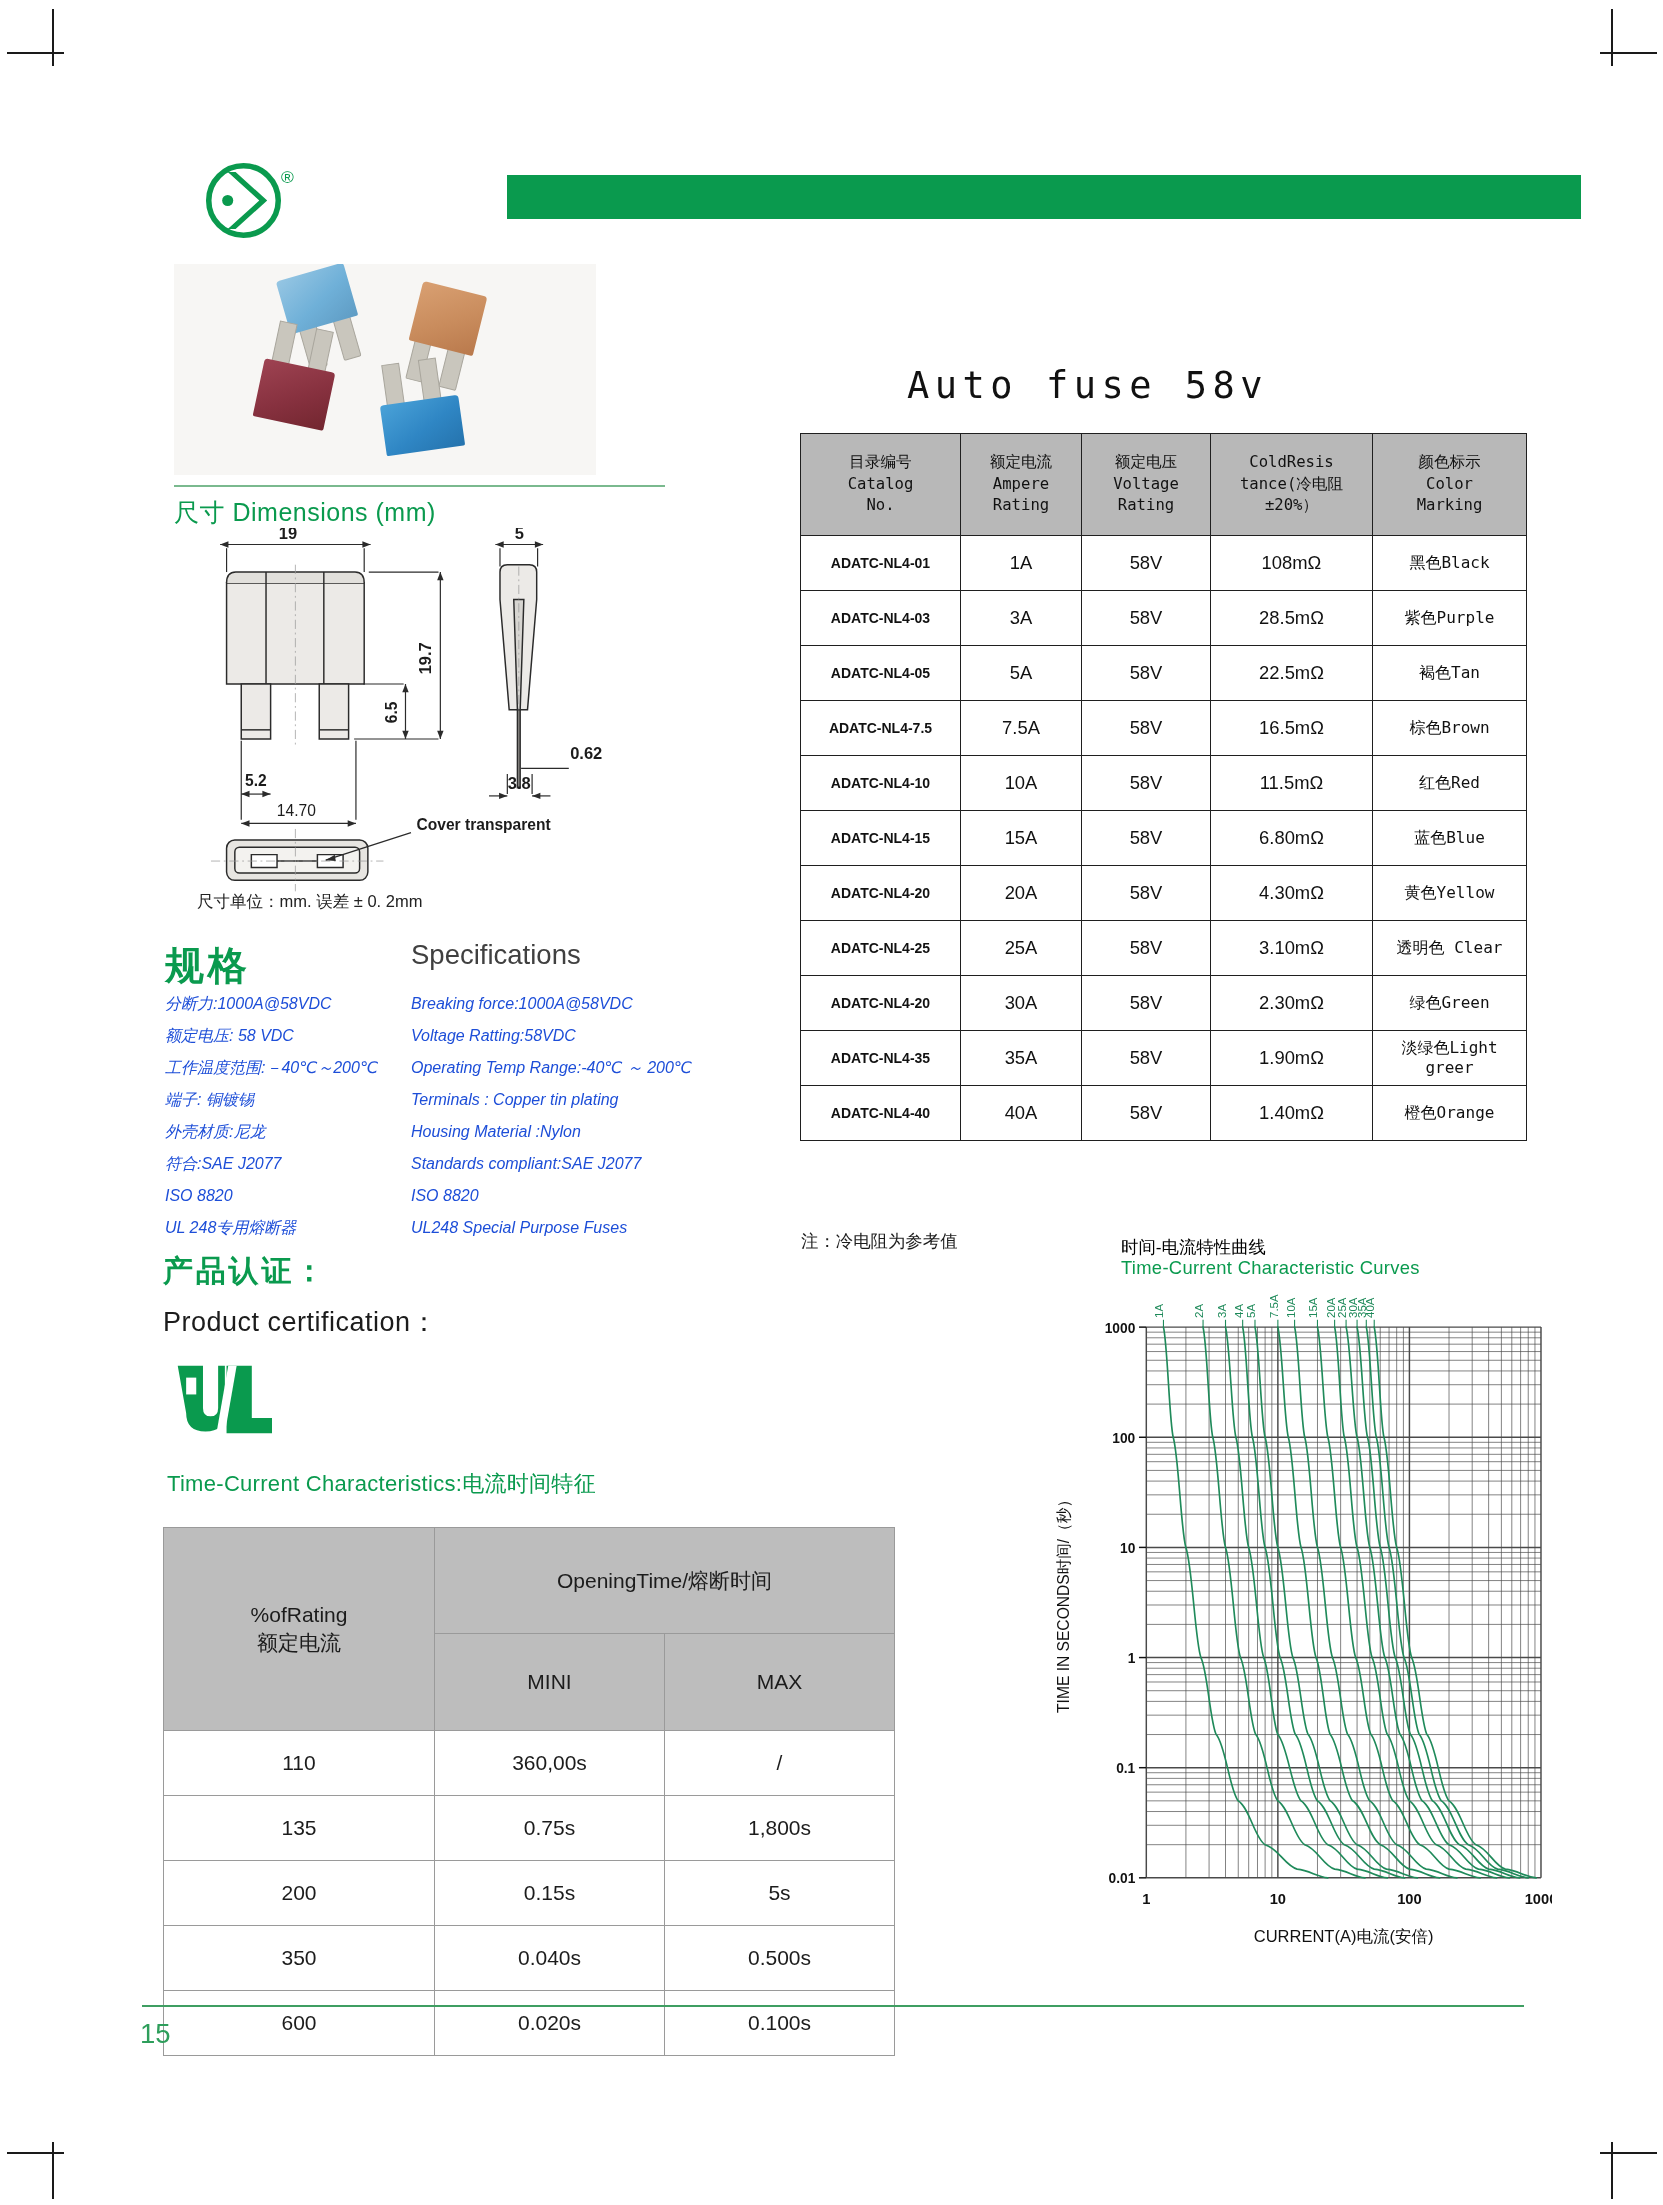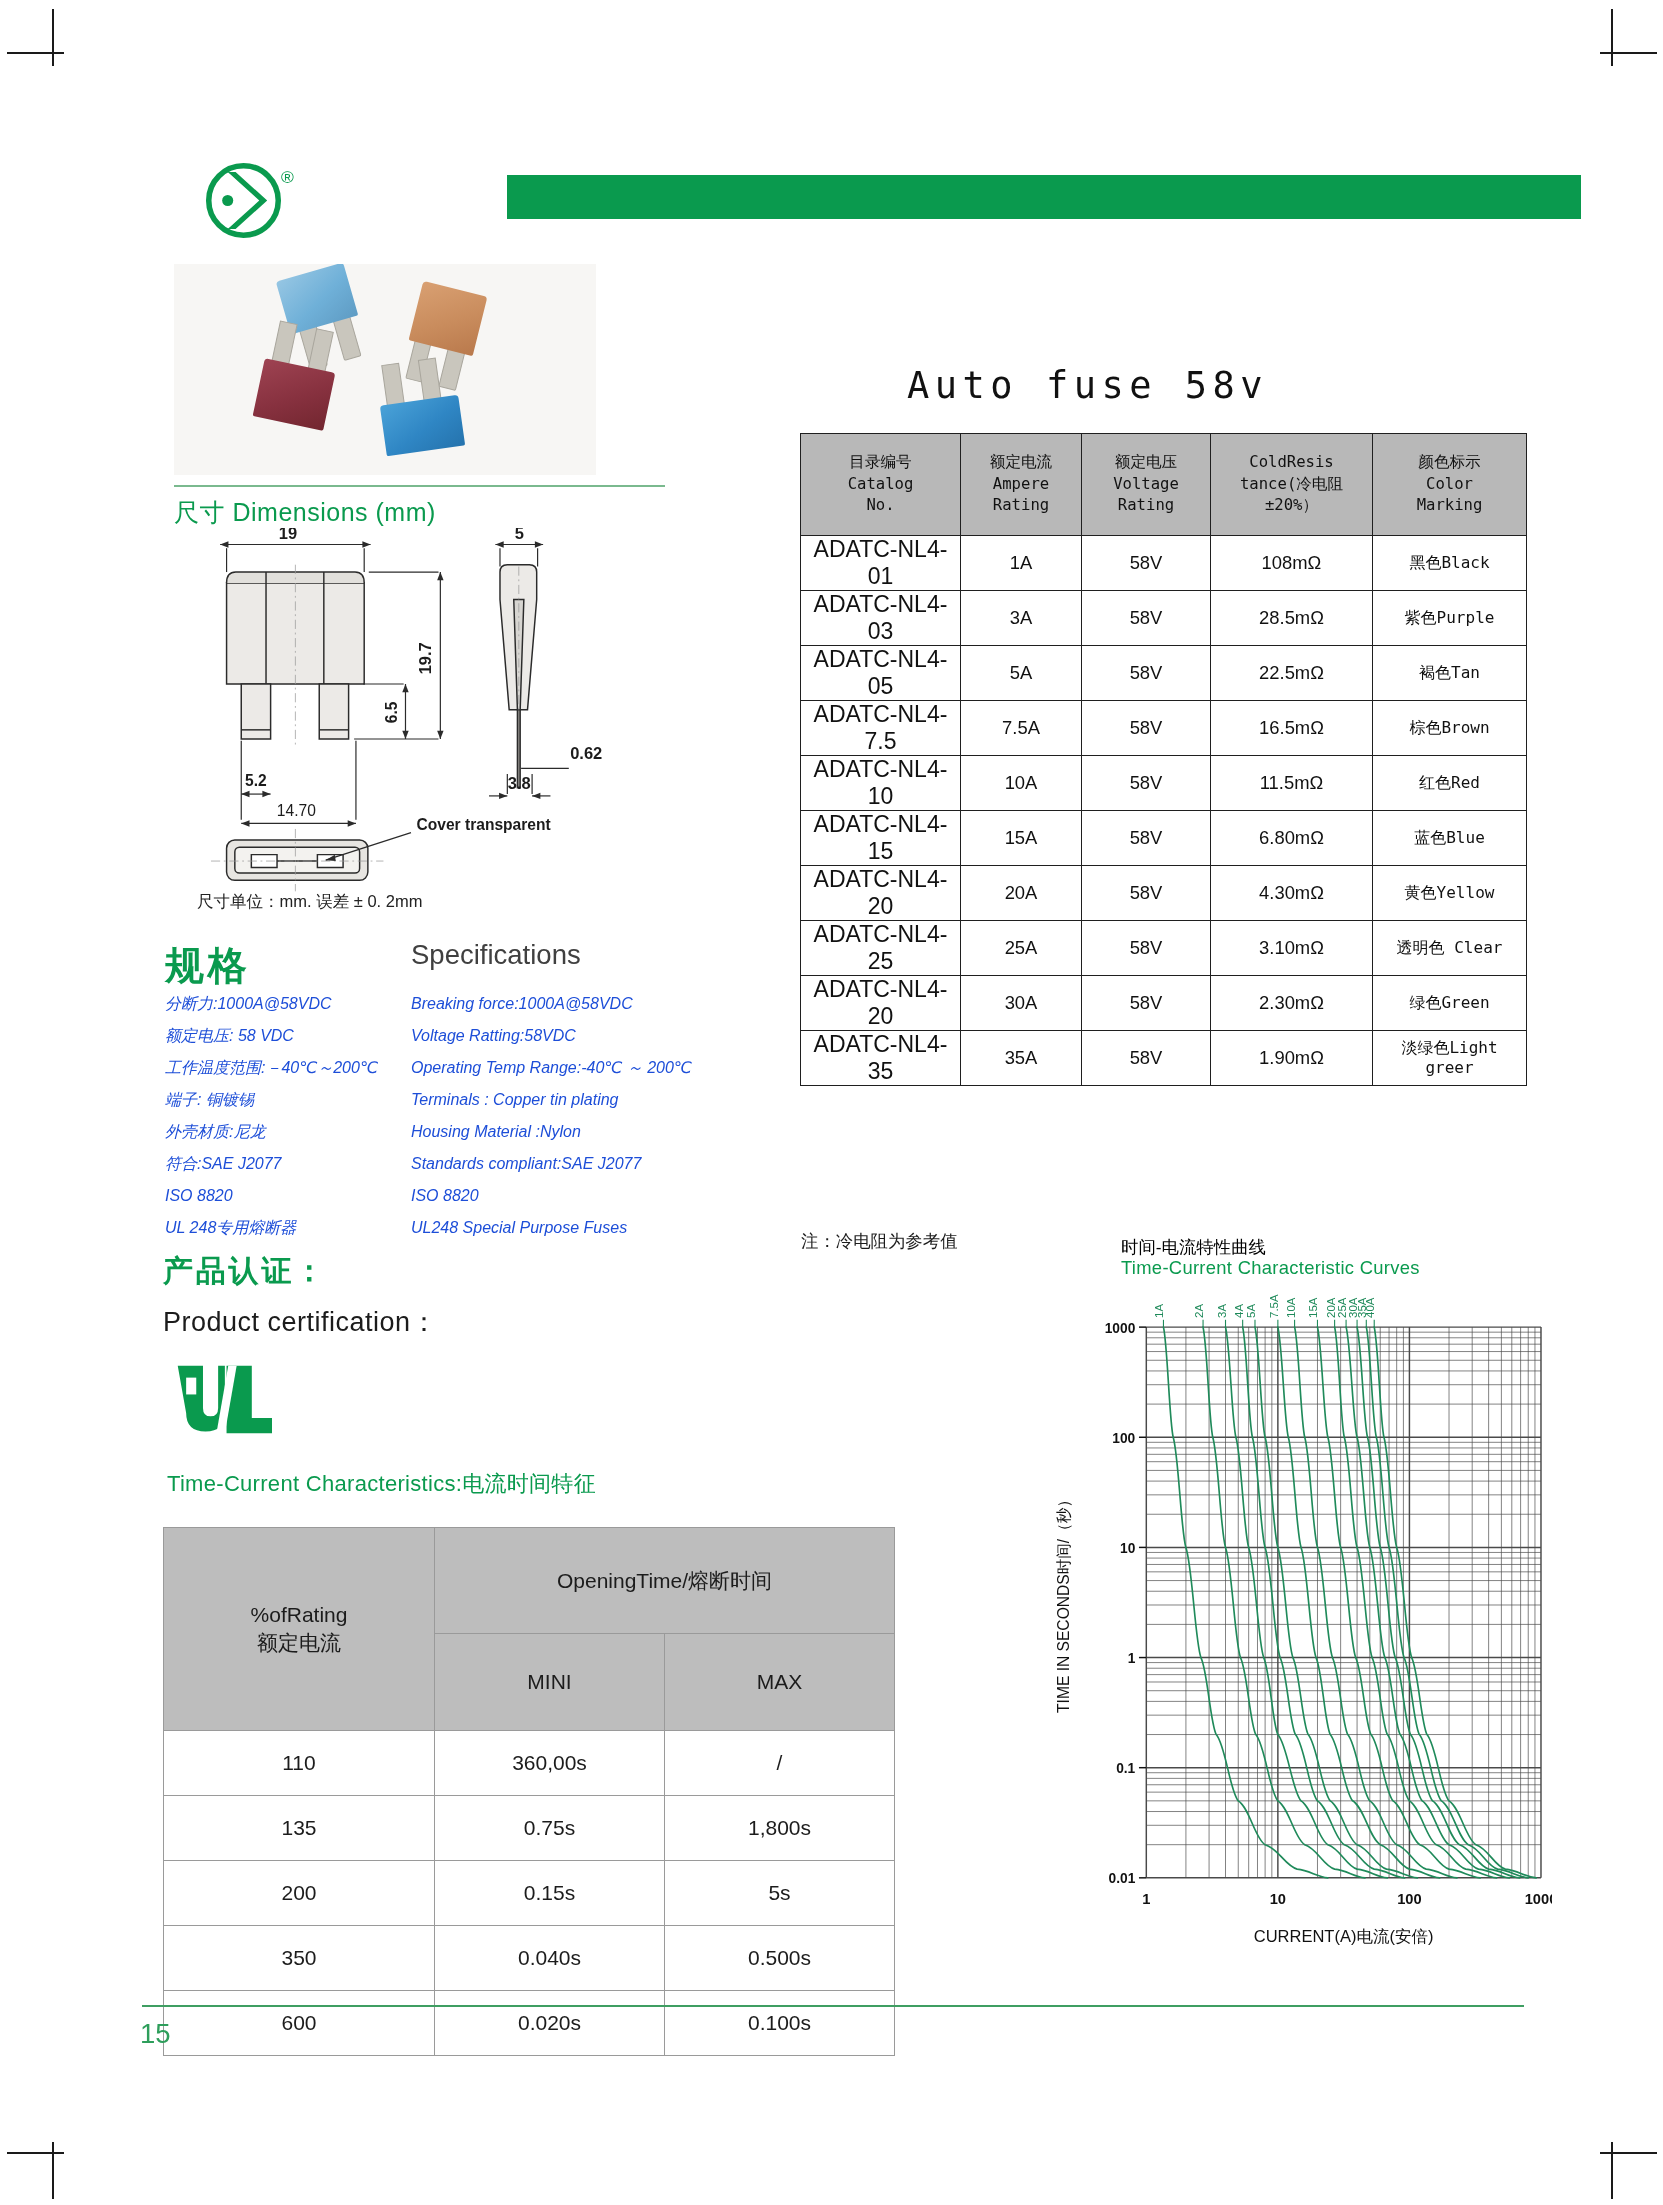--- a/index.html
+++ b/index.html
@@ -76,21 +76,21 @@
   .ptable{position:absolute;left:800px;top:433px;width:725px;border-collapse:collapse;
           table-layout:fixed;}
   .ptable td{border:1.8px solid #1f1f1f;text-align:center;color:#111;font-size:16px;
              padding:0;height:54px;font-family:"DejaVu Sans Mono","Liberation Mono",monospace;}
   .ptable thead td{background:#b8b8b8;height:101px;line-height:1.38;font-size:15.6px;}
   .ptable .w0{width:160px;}
   .ptable .w1{width:121px;}
   .ptable .w2{width:129px;}
   .ptable .w3{width:162px;}
   .ptable .w4{width:154px;}
-  .ptable .catalog{font-family:"Liberation Sans",sans-serif;font-size:23px;}
+  .ptable .catalog{font-family:"Liberation Sans",sans-serif;font-size:14px;font-weight:bold;}
   .ptable .num{font-family:"Liberation Sans",sans-serif;font-size:18.4px;}
   .ptable .two-line{line-height:1.25;}
   .tbl-note{position:absolute;left:801px;top:1229px;font-size:17.4px;color:#1c1c1c;white-space:nowrap;}
 
   
   .chart-wrap{position:absolute;left:1038px;top:1235px;width:514px;height:725px;}
   .chart-title-cn{position:absolute;left:83px;top:0;font-size:17.4px;color:#000000;white-space:nowrap;}
   .chart-title-en{position:absolute;left:83px;top:22px;font-size:18.4px;color:#0a9a4e;
                   letter-spacing:0.3px;white-space:nowrap;}
   .chart-svg{position:absolute;left:0;top:44px;}
@@ -448,20 +448,27 @@
         </tr>
       <tr>
           <td class="catalog">ADATC-NL4-35</td>
           <td class="num">35A</td>
           <td class="num">58V</td>
           <td class="num">1.90mΩ</td>
           <td class="two-line">
             <div>淡绿色Light</div>
             <div>greer</div>
           </td>
+        </tr>
+      <tr>
+          <td class="catalog">ADATC-NL4-40</td>
+          <td class="num">40A</td>
+          <td class="num">58V</td>
+          <td class="num">1.40mΩ</td>
+          <td>橙色Orange</td>
         </tr>
     </tbody>
   </table>
 
   <div class="tbl-note">注：冷电阻为参考值</div>
 
   <div class="chart-wrap">
     <div class="chart-title-cn">时间-电流特性曲线</div>
     <div class="chart-title-en">Time-Current Characteristic Curves</div>
     <svg class="chart-svg" id="tcc-chart" width="514" height="680" viewBox="0 0 560 740">

